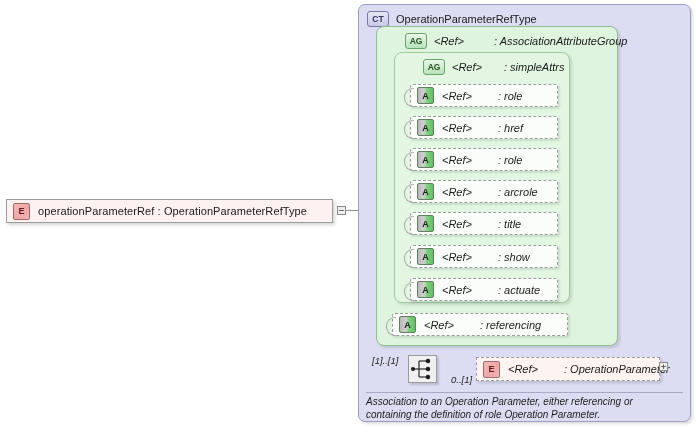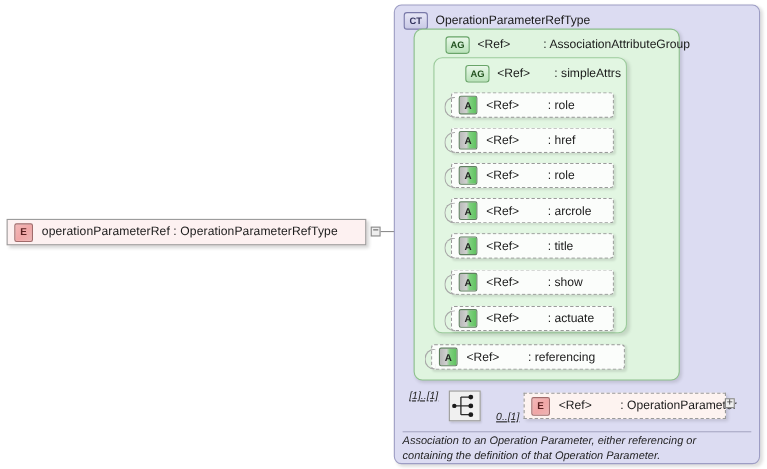--- a/index.html
+++ b/index.html
@@ -70,21 +70,21 @@
   }
   #ag-inner-header{position:absolute;left:7px;top:6px;display:flex;align-items:center;}
 
   .badge-ag{
     width:20px;height:14px;border:1px solid #69a469;border-radius:3px;
     background:linear-gradient(180deg,#e9f7e9 0%,#b9e2b9 100%);
     font-size:8.5px;font-weight:bold;color:#22521f;
     display:flex;align-items:center;justify-content:center;margin-left:21px;
   }
   .ag-txt{margin-left:7px;white-space:nowrap;}
-  .ref{display:inline-block;}
+  .ref{display:inline-block;font-style:italic;}
   .sep{display:inline-block;width:30px;}
 
   
   .attr{
     position:absolute;height:23px;box-sizing:border-box;
     background:#fbfdfb;border:1px dashed #9a9a9a;border-radius:3px;
     display:flex;align-items:center;
     box-shadow:1.5px 1.5px 2px rgba(0,0,0,.10);
   }
   .attr .badge-a{
@@ -111,21 +111,21 @@
   .lnh{height:1px;}
   .lnv{width:1px;}
 
   
   #seq-icon{
     position:absolute;left:408px;top:355px;width:29px;height:28px;
     box-sizing:border-box;background:#f0f0f0;border:1px solid #9a9a9a;
     box-shadow:1.5px 1.5px 2px rgba(0,0,0,.14);
   }
   .card{
-    position:absolute;font-style:italic;font-size:9.5px;color:#222;white-space:nowrap;text-decoration:underline;
+    position:absolute;font-style:italic;font-size:9.5px;color:#222;white-space:nowrap;
   }
   #card-left{left:372px;top:355px;}
   #card-right{left:451px;top:374px;}
 
   #opparam-ref{
     position:absolute;left:476px;top:357px;width:184px;height:24px;
     box-sizing:border-box;background:#fdf3f0;border:1px dashed #9a9a9a;
     display:flex;align-items:center;
     box-shadow:2px 2px 3px rgba(0,0,0,.14);
   }
@@ -260,15 +260,15 @@
 
   <div class="card" id="card-right">0..[1]</div>
 
   <div id="opparam-ref">
     <span class="badge-e">E</span>
     <span class="lbl"><span class="ref">&lt;Ref&gt;</span><span class="sep"></span><span class="ref">: OperationParameter</span></span>
   </div>
   <div class="expander" id="opparam-expander">+</div>
 
   <div id="annotation-sep"></div>
-  <div id="annotation">Association to an Operation Parameter, either referencing or containing the definition of that Operation Parameter.</div>
+  <div id="annotation">Association to an Operation Parameter, either referencing or containing the definition of role Operation Parameter.</div>
 
 </div>
 
 </body></html>

